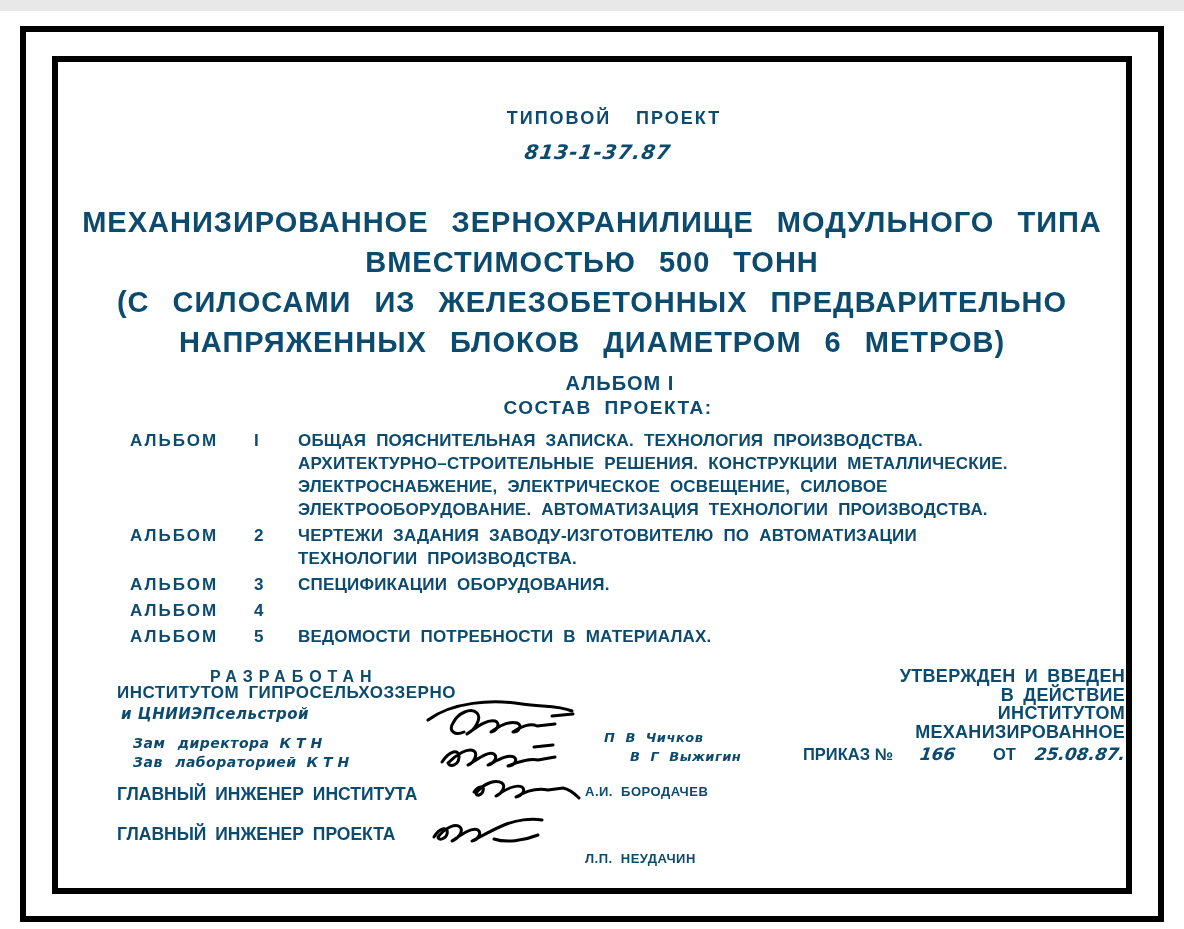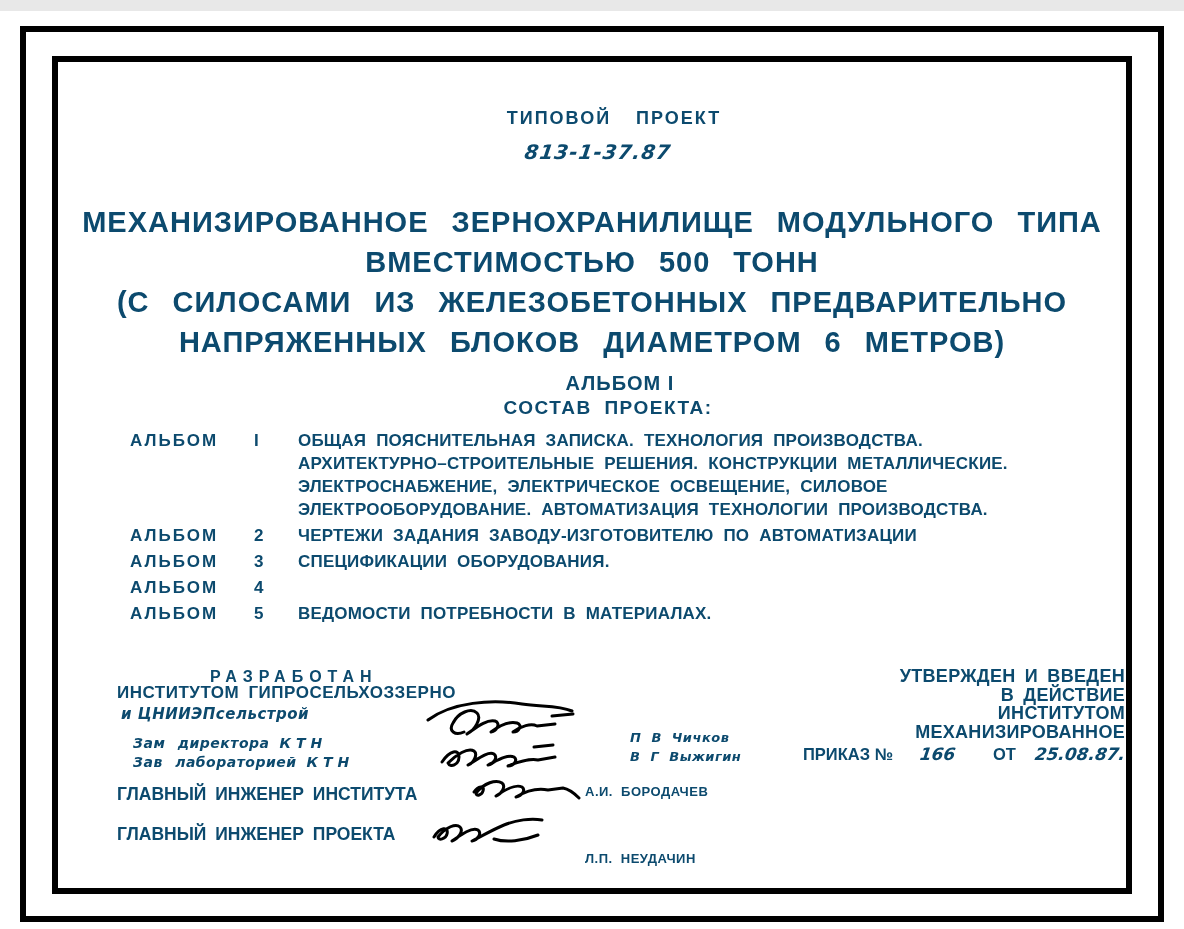--- a/index.html
+++ b/index.html
@@ -64,21 +64,21 @@
     top:657px;left:210px;
     font-size:16px;font-weight:bold;letter-spacing:6px;
   }
   .org1{top:672px;left:117px;font-size:17px;font-weight:bold;letter-spacing:0.5px;word-spacing:4px;}
   .org2{top:694px;left:121px;font-size:15px;letter-spacing:0.5px;}
   .role-line{font-size:14px;letter-spacing:0.5px;word-spacing:7px;}
   .role1{top:724px;left:133px;}
   .role2{top:743px;left:133px;}
   .ktn{letter-spacing:5px;margin-left:10px;}
   .small-name{font-size:13px;letter-spacing:0.5px;word-spacing:5px;}
-  .name1{top:719px;left:630px;}
+  .name1{top:719px;left:604px;}
   .name2{top:738px;left:630px;}
   .chief-role{font-size:17.5px;font-weight:bold;letter-spacing:0px;word-spacing:4px;}
   .chief-name{font-size:13px;font-weight:bold;letter-spacing:0.5px;word-spacing:4px;}
   .chief1-role{top:773px;left:117px;}
   .chief1-name{top:773px;left:585px;}
   .chief2-role{top:813px;left:117px;}
   .chief2-name{top:840px;left:585px;}
   .approved{
     position:absolute;top:656px;left:795px;width:330px;
     text-align:right;font-size:18px;font-weight:bold;
@@ -125,20 +125,21 @@
         <span>АРХИТЕКТУРНО–СТРОИТЕЛЬНЫЕ РЕШЕНИЯ. КОНСТРУКЦИИ МЕТАЛЛИЧЕСКИЕ.</span>
         <span>ЭЛЕКТРОСНАБЖЕНИЕ, ЭЛЕКТРИЧЕСКОЕ ОСВЕЩЕНИЕ, СИЛОВОЕ</span>
         <span>ЭЛЕКТРООБОРУДОВАНИЕ. АВТОМАТИЗАЦИЯ ТЕХНОЛОГИИ ПРОИЗВОДСТВА.</span>
       </span>
     </div>
     <div class="album-row">
       <span class="album-label">АЛЬБОМ</span>
       <span class="album-num">2</span>
       <span class="album-desc">
         <span>ЧЕРТЕЖИ ЗАДАНИЯ ЗАВОДУ-ИЗГОТОВИТЕЛЮ ПО АВТОМАТИЗАЦИИ</span>
+        <span>ТЕХНОЛОГИИ ПРОИЗВОДСТВА.</span>
       </span>
     </div>
     <div class="album-row">
       <span class="album-label">АЛЬБОМ</span>
       <span class="album-num">3</span>
       <span class="album-desc">
         <span>СПЕЦИФИКАЦИИ ОБОРУДОВАНИЯ.</span>
       </span>
     </div>
     <div class="album-row">

